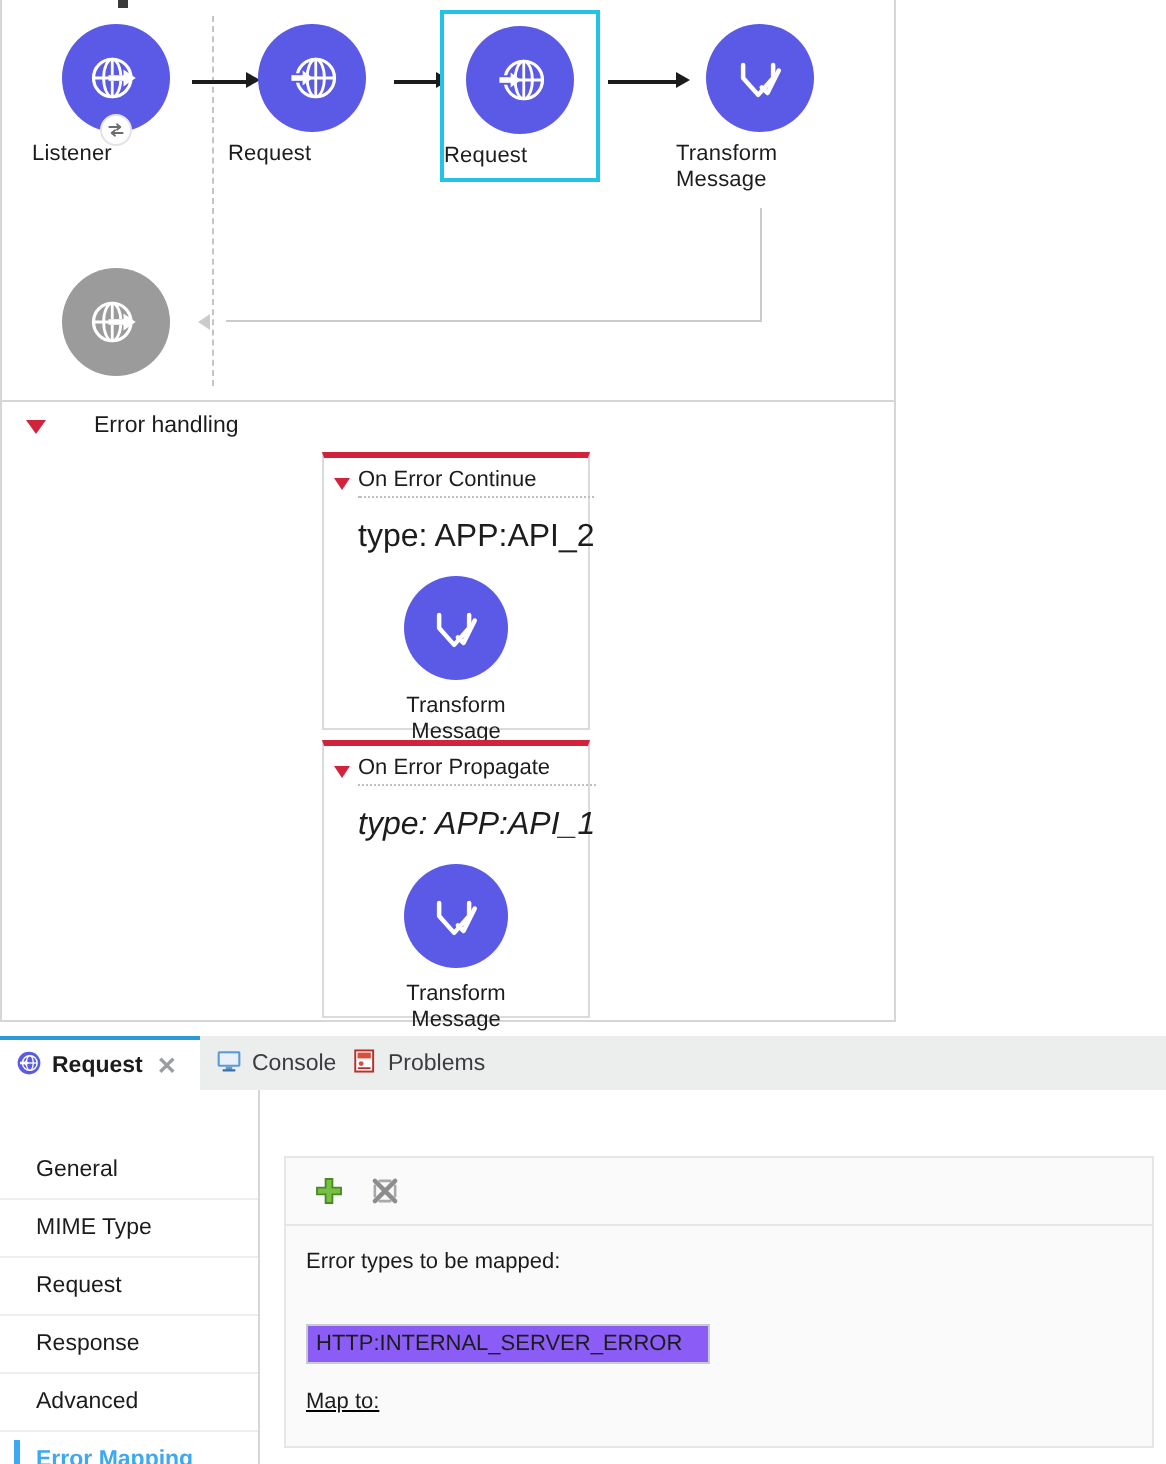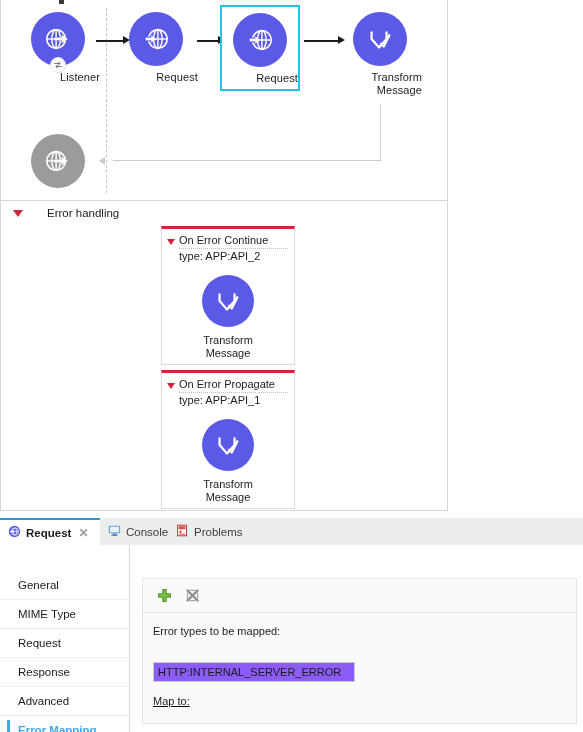--- a/index.html
+++ b/index.html
@@ -22,21 +22,21 @@
   }
   .flow-area { position: absolute; left: 0; top: 0; width: 447px; height: 200px; }
 
   
   .dashed-sep {
     position: absolute; top: 0; bottom: 0; width: 0;
     border-left: 1px dashed #c3c5c8;
   }
 
   
-  .node { position: absolute; width: 84px; text-align: right; }
+  .node { position: absolute; width: 84px; text-align: left; }
   .node .disc {
     width: 54px; height: 54px; border-radius: 50%;
     margin: 0 auto; position: relative;
     display: flex; align-items: center; justify-content: center;
   }
   .node .disc.blue { background: #5a5ae6; }
   .node .disc.grey { background: #9b9b9b; }
   .node .lbl {
     margin-top: 5px; font-size: 11px; color: #1c1c1e; line-height: 13px;
     letter-spacing: .1px;
@@ -83,21 +83,21 @@
     position: absolute; width: 134px; background: #fff;
     border: 1px solid #d9dbdd; border-top: 3px solid #d0243c;
   }
   .handler-head { display: flex; gap: 4px; padding: 5px 6px 0 5px; align-items: flex-start; }
   .handler-head .tri-down.sm { margin-top: 5px; flex: 0 0 auto; }
   .handler-titles { flex: 1 1 auto; }
   .h-t1 {
     font-size: 11px; color: #1c1c1e; line-height: 13px; white-space: nowrap;
     border-bottom: 1px dotted #bdbfc2; padding-bottom: 1px;
   }
-  .h-t2 { font-size: 11px; color: #1c1c1e; line-height: 14px; white-space: nowrap; }
+  .h-t2 { font-size: 16px; color: #1c1c1e; line-height: 14px; white-space: nowrap; margin-top: 13px; }
   .handler-body { padding: 12px 0 10px 0; text-align: center; }
   .handler-body .disc {
     width: 52px; height: 52px; border-radius: 50%; background: #5a5ae6;
     margin: 0 auto; display: flex; align-items: center; justify-content: center;
   }
   .handler-body .lbl { margin-top: 7px; font-size: 11px; color: #1c1c1e; line-height: 13px; }
 
   
   #dock { position: absolute; left: 0; top: 518px; width: 583px; height: 214px; background: #fff; }
   .tabbar { position: absolute; left: 0; top: 0; width: 583px; height: 27px; background: #eceded; }
@@ -288,21 +288,21 @@
         <div class="lbl">Transform</div>
         <div class="lbl" style="margin-top:0;">Message</div>
       </div>
     </div>
 
     <div class="handler" style="left:160px;top:370px;height:139px;">
       <div class="handler-head">
         <span class="tri-down sm"></span>
         <span class="handler-titles">
           <span class="h-t1" style="display:block;">On Error Propagate</span>
-          <span class="h-t2" style="display:block;">type: APP:API_1</span>
+          <span class="h-t2" style="display:block;font-style:italic;">type: APP:API_1</span>
         </span>
       </div>
       <div class="handler-body">
         <div class="disc">
           <svg width="30" height="30" viewBox="0 0 32 32" aria-hidden="true">
             <path d="M7 9 L7 16 L15 25 L23 16 L23 9" fill="none" stroke="#fff" stroke-width="2.4" stroke-linejoin="round" stroke-linecap="round"></path>
             <path d="M17 21 L20 24 L26 12" fill="none" stroke="#fff" stroke-width="2.4" stroke-linejoin="round" stroke-linecap="round"></path>
           </svg>
         </div>
         <div class="lbl">Transform</div>

